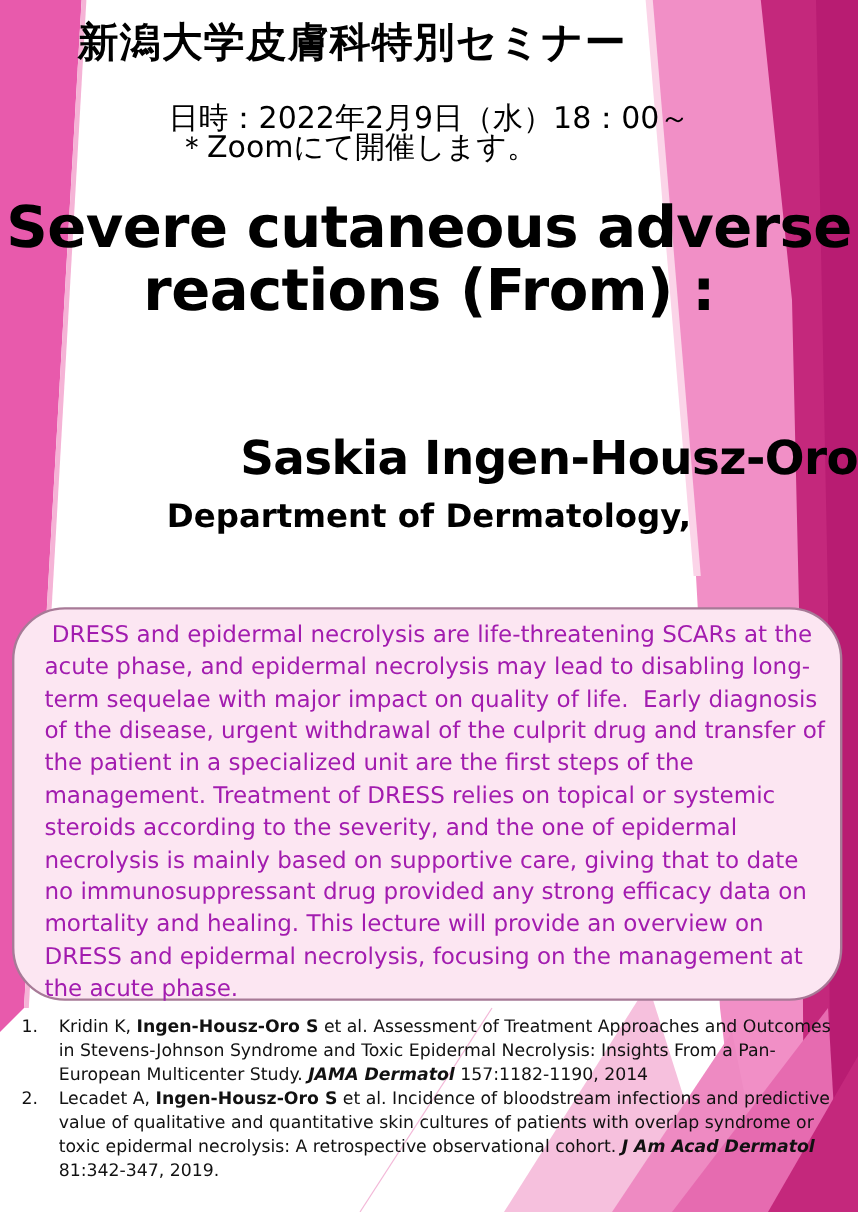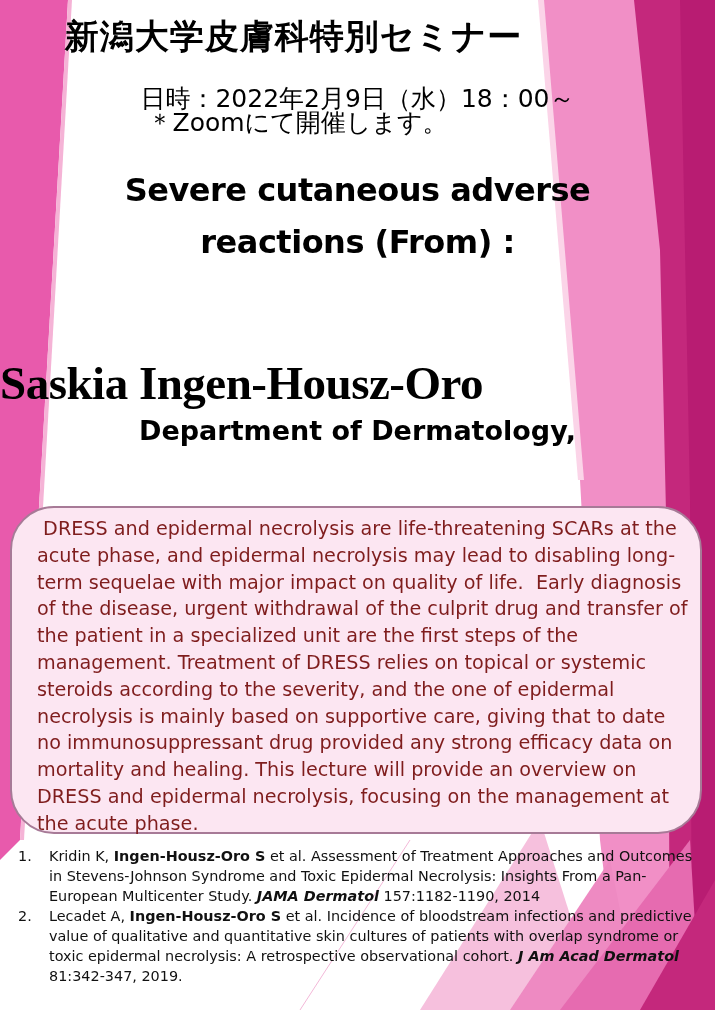--- a/index.html
+++ b/index.html
@@ -24,44 +24,43 @@
       text-align: center; font-size: 25px; line-height: 34px;
       font-family: "DejaVu Sans", sans-serif;
       margin-top: 10px;
     }
     .jp-zoom {
       position: absolute; top: 106px; left: 0; width: 595px;
       text-align: center; font-size: 25px; line-height: 34px;
     }
     .title {
       position: absolute; top: 164px; left: 0; width: 715px;
-      text-align: center; font-weight: bold; font-size: 32px; line-height: 52px;
+      text-align: center; font-weight: bold; font-size: 48px; line-height: 52px;
       font-family: "DejaVu Sans", sans-serif; letter-spacing: -0.5px;
     }
     .title div { white-space: nowrap; }
     .speaker {
       position: absolute; top: 357px; left: 0; width: 715px;
-      text-align: left; font-weight: bold; font-size: 47px; line-height: 52px;
+      text-align: right; font-weight: bold; font-size: 39px; line-height: 52px;
       letter-spacing: -0.5px;
-      font-family: Liberation Serif, serif;
     }
     .affil {
       position: absolute; top: 410px; left: 0; width: 715px;
       text-align: center; font-weight: bold; font-size: 27px; line-height: 41px;
     }
     .abstract {
       position: absolute; top: 506px; left: 10px; width: 692px; height: 328px;
       box-sizing: border-box;
       background: #fce6f2;
       border: 2px solid #a77a97;
       border-radius: 44px;
       padding: 8px 10px 0 25px;
       font-family: "DejaVu Sans", sans-serif;
       font-size: 19.2px; line-height: 26.8px;
-      color: #7f1d1d;
+      color: #a21caf;
     }
     .abstract p { margin: 0; }
     .refs {
       position: absolute; top: 846px; left: 18px; width: 684px;
       font-family: "DejaVu Sans", sans-serif;
       font-size: 14.4px; line-height: 20px; color: #111;
       margin: 0; padding: 0; list-style: none;
     }
     .refs li { position: relative; padding-left: 31px; }
     .refs .num { position: absolute; left: 0; top: 0; }

